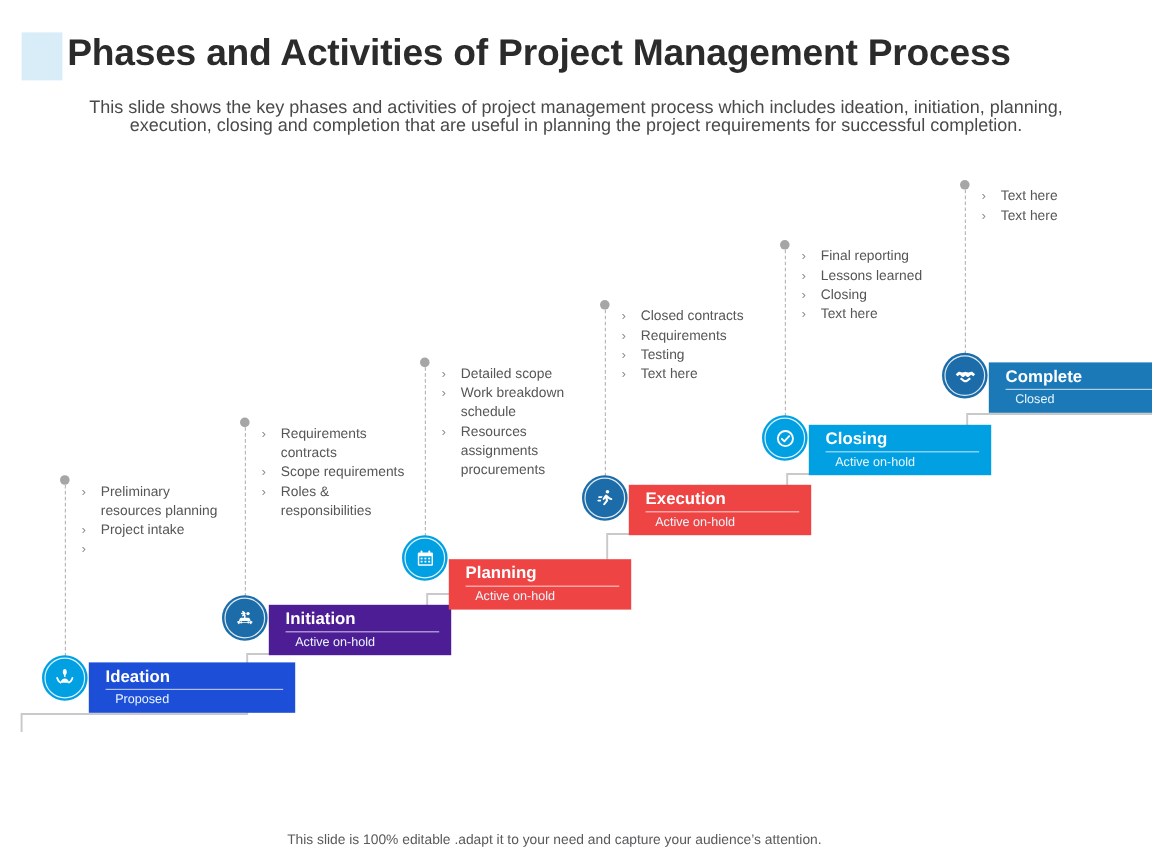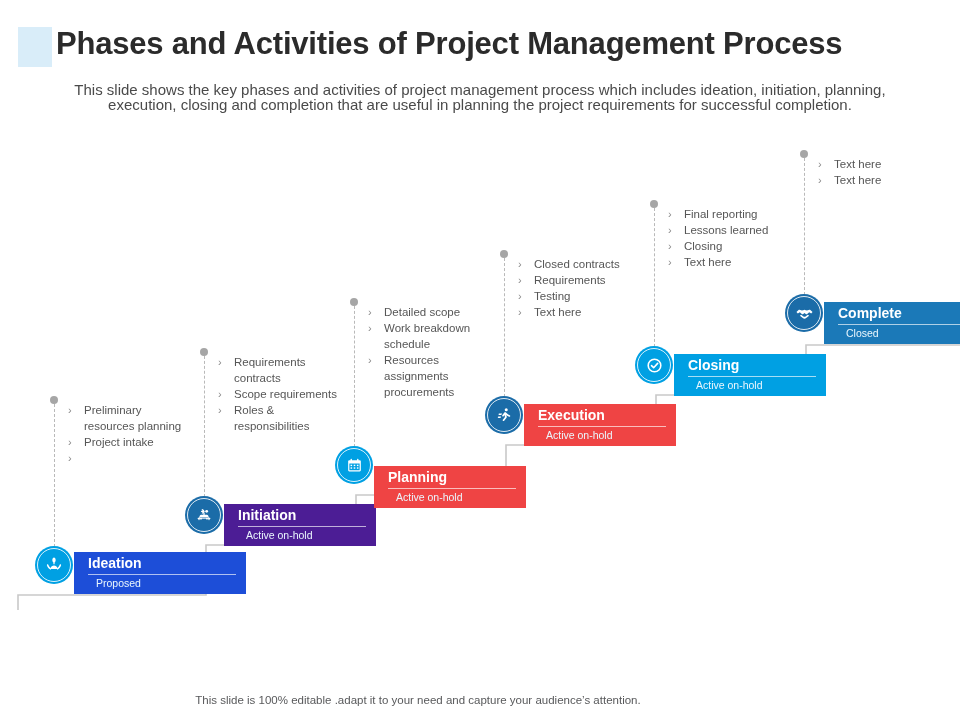--- a/index.html
+++ b/index.html
@@ -144,20 +144,21 @@
   }
 
   
   #footer-note {
     position: absolute;
     left: 0; top: 694px;
     width: 836px;
     text-align: center;
     font-size: 11.5px;
     color: #58595b;
+    padding-left: 44px;
   }
 </style>
 </head>
 <body>
 
 <div id="header">
   <div id="title-accent"></div>
   <div id="page-title">Phases and Activities of Project Management Process</div>
   <div id="page-subtitle">This slide shows the key phases and activities of project management process which includes ideation, initiation, planning, execution, closing and completion that are useful in planning the project requirements for successful completion.</div>
 </div>

